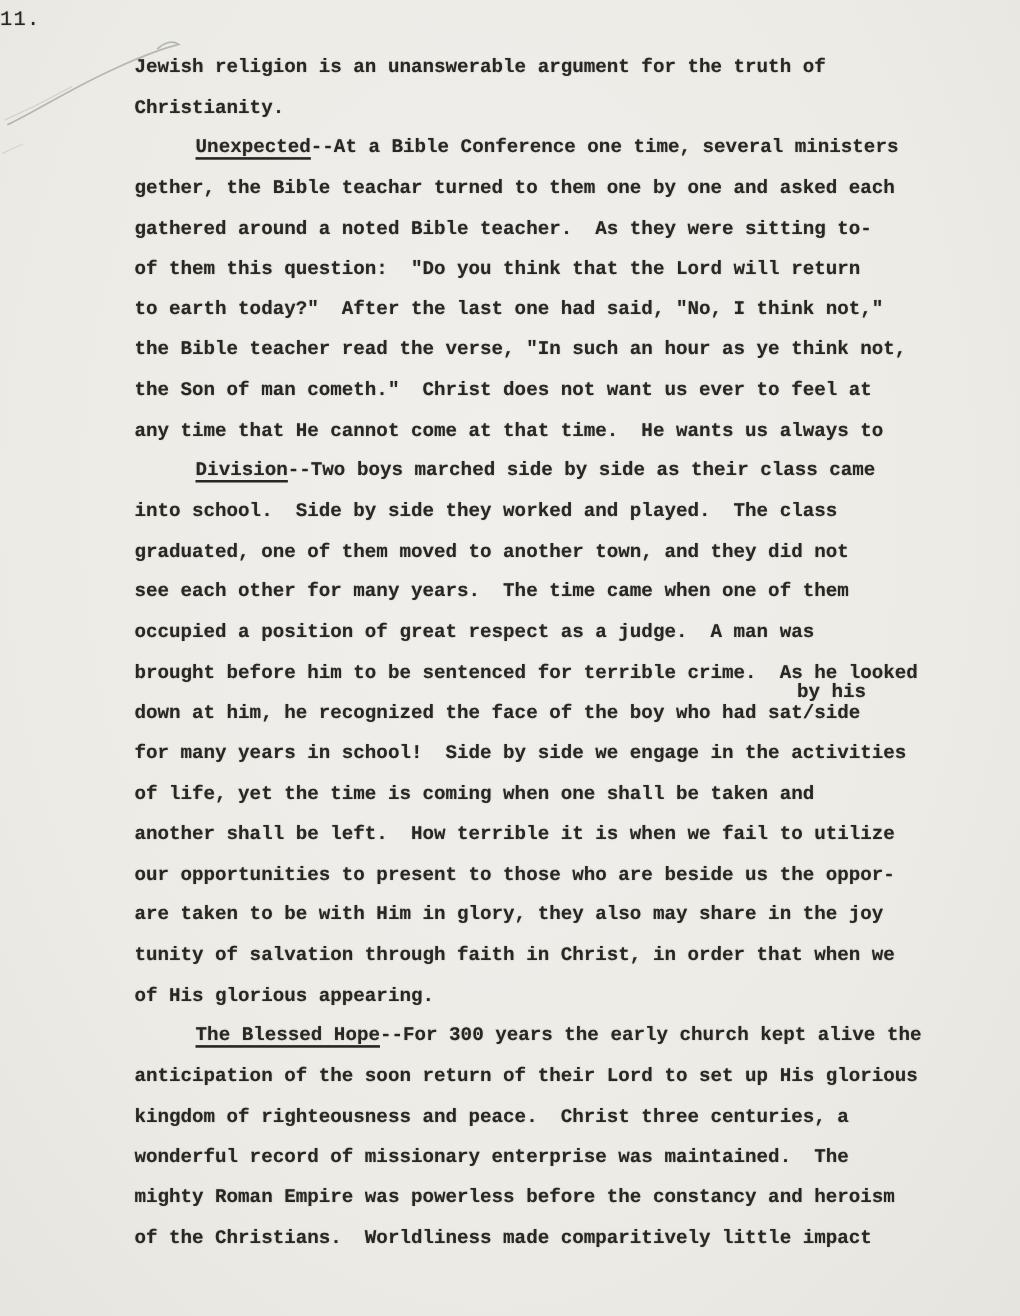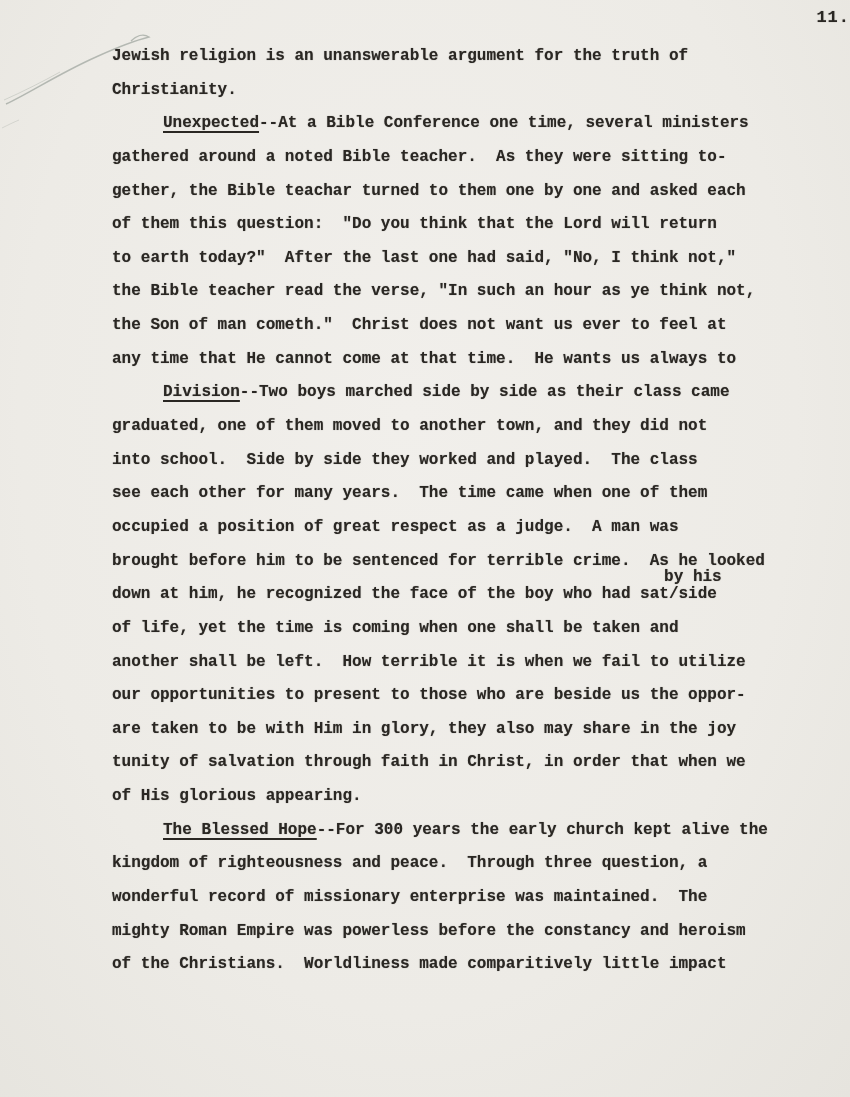--- a/index.html
+++ b/index.html
@@ -12,23 +12,23 @@
     overflow: hidden;
     font-family: "Liberation Mono", monospace;
     color: #2a2723;
   }
   .pencil { position: absolute; top: 0; left: 0; pointer-events: none; }
   .page-number {
     position: absolute;
     top: 8px;
     left: 0;
     width: 100%;
-    text-align: right;
+    text-align: left;
     font-size: 17px;
-    font-weight: bold;
+    font-weight: normal;
     letter-spacing: 1px;
     text-shadow: 0 0 1px rgba(42, 39, 35, 0.55);
   }
   .text-block {
     position: absolute;
     left: 112px;
     top: 40px;
     width: 720px;
     font-size: 16px;
     font-weight: bold;
@@ -60,40 +60,42 @@
     <path d="M4,100 C22,92 42,82 60,72" stroke="#9aa29b" fill="none" stroke-width="1" opacity="0.35"></path>
     <path d="M2,128 C8,125 14,122 19,120" stroke="#9aa29b" fill="none" stroke-width="1" opacity="0.3"></path>
   </svg>
 
   <div class="page-number">11.</div>
 
   <div class="text-block">
     <div class="line">Jewish religion is an unanswerable argument for the truth of</div>
     <div class="line">Christianity.</div>
     <div class="line indent"><span class="u">Unexpected</span><span>--At a Bible Conference one time, several ministers</span></div>
+    <div class="line">gether, the Bible teachar turned to them one by one and asked each</div>
     <div class="line">gathered around a noted Bible teacher.  As they were sitting to-</div>
-    <div class="line">gether, the Bible teachar turned to them one by one and asked each</div>
     <div class="line">of them this question:  "Do you think that the Lord will return</div>
     <div class="line">to earth today?"  After the last one had said, "No, I think not,"</div>
     <div class="line">the Bible teacher read the verse, "In such an hour as ye think not,</div>
     <div class="line">the Son of man cometh."  Christ does not want us ever to feel at</div>
     <div class="line">any time that He cannot come at that time.  He wants us always to</div>
     <div class="line indent"><span class="u">Division</span><span>--Two boys marched side by side as their class came</span></div>
+    <div class="line">into school.  Side by side they worked and played.  The class</div>
     <div class="line">graduated, one of them moved to another town, and they did not</div>
-    <div class="line">into school.  Side by side they worked and played.  The class</div>
     <div class="line">see each other for many years.  The time came when one of them</div>
     <div class="line">occupied a position of great respect as a judge.  A man was</div>
     <div class="line">brought before him to be sentenced for terrible crime.  As he looked</div>
     <div class="line"><span>down at him, he recognized the face of the boy who had sat/</span><span class="insert-wrap"><span class="insert-above">by his</span><span>side</span></span></div>
+    <div class="line">for many years in school!  Side by side we engage in the activities</div>
     <div class="line">of life, yet the time is coming when one shall be taken and</div>
     <div class="line">another shall be left.  How terrible it is when we fail to utilize</div>
     <div class="line">our opportunities to present to those who are beside us the oppor-</div>
     <div class="line">are taken to be with Him in glory, they also may share in the joy</div>
     <div class="line">tunity of salvation through faith in Christ, in order that when we</div>
     <div class="line">of His glorious appearing.</div>
     <div class="line indent"><span class="u">The Blessed Hope</span><span>--For 300 years the early church kept alive the</span></div>
-    <div class="line">kingdom of righteousness and peace.  Through three question, a</div>
+    <div class="line">anticipation of the soon return of their Lord to set up His glorious</div>
+    <div class="line">kingdom of righteousness and peace.  Christ three centuries, a</div>
     <div class="line">wonderful record of missionary enterprise was maintained.  The</div>
     <div class="line">mighty Roman Empire was powerless before the constancy and heroism</div>
     <div class="line">of the Christians.  Worldliness made comparitively little impact</div>
   </div>
 
 </div>
 
 </body></html>

